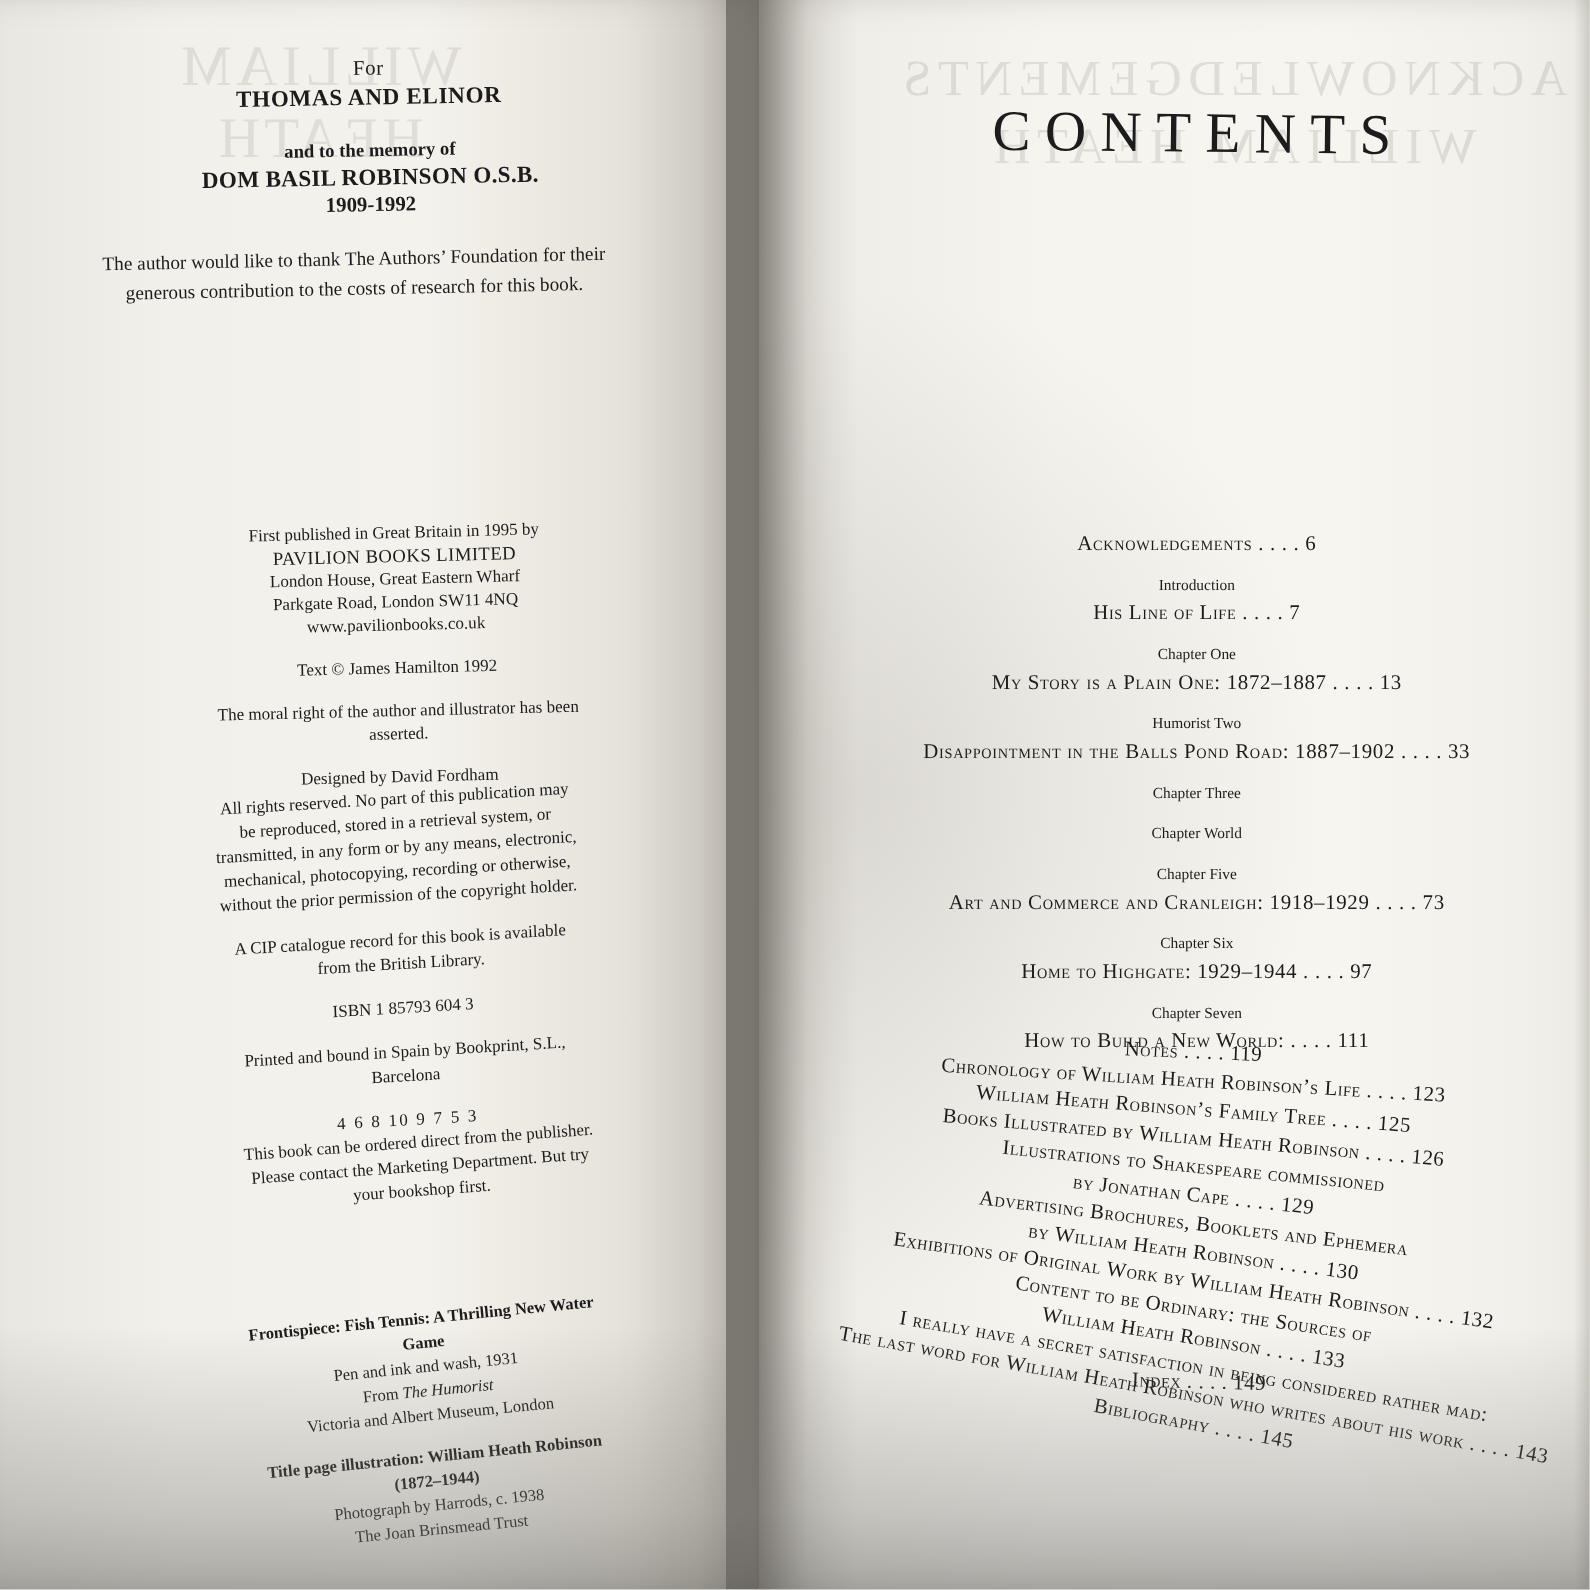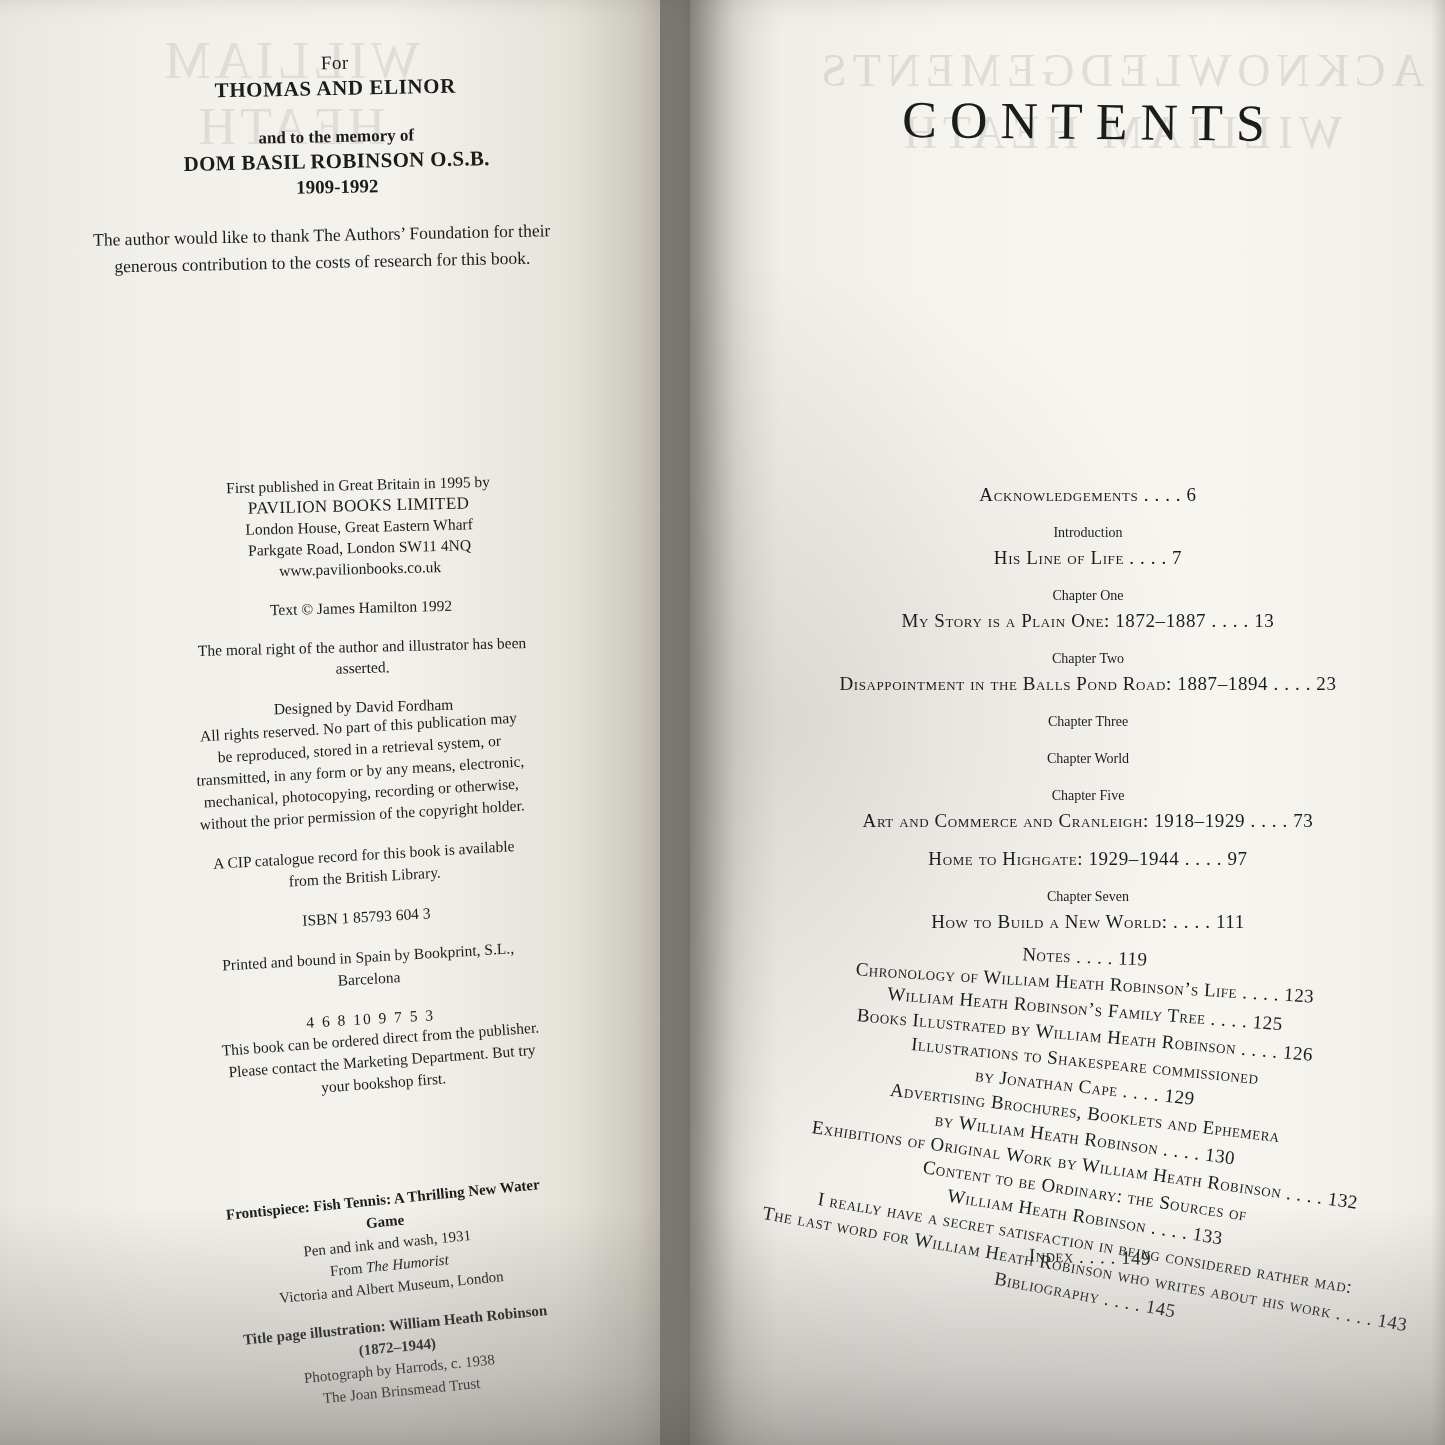--- a/index.html
+++ b/index.html
@@ -334,34 +334,35 @@
     </div>
     <div class="toc-entry">
       <div class="head">Introduction</div>
       <div class="sub">His Line of Life . . . . 7</div>
     </div>
     <div class="toc-entry">
       <div class="head">Chapter One</div>
       <div class="sub">My Story is a Plain One: 1872–1887 . . . . 13</div>
     </div>
     <div class="toc-entry">
-      <div class="head">Chapter Two</div>
-      <div class="sub">Disappointment in the Balls Pond Road: 1887–1894 . . . . 23</div>
+      <div class="head">Humorist Two</div>
+      <div class="sub">Disappointment in the Balls Pond Road: 1887–1902 . . . . 33</div>
     </div>
     <div class="toc-entry">
       <div class="head">Chapter Three</div>
     </div>
     <div class="toc-entry">
       <div class="head">Chapter World</div>
     </div>
     <div class="toc-entry">
       <div class="head">Chapter Five</div>
       <div class="sub">Art and Commerce and Cranleigh: 1918–1929 . . . . 73</div>
     </div>
     <div class="toc-entry">
+      <div class="head">Chapter Six</div>
       <div class="sub">Home to Highgate: 1929–1944 . . . . 97</div>
     </div>
     <div class="toc-entry">
       <div class="head">Chapter Seven</div>
       <div class="sub">How to Build a New World: . . . . 111</div>
     </div>
   </div>
 
   <div class="toc-back">
     <div class="tb-row r1">Notes . . . . 119</div>

